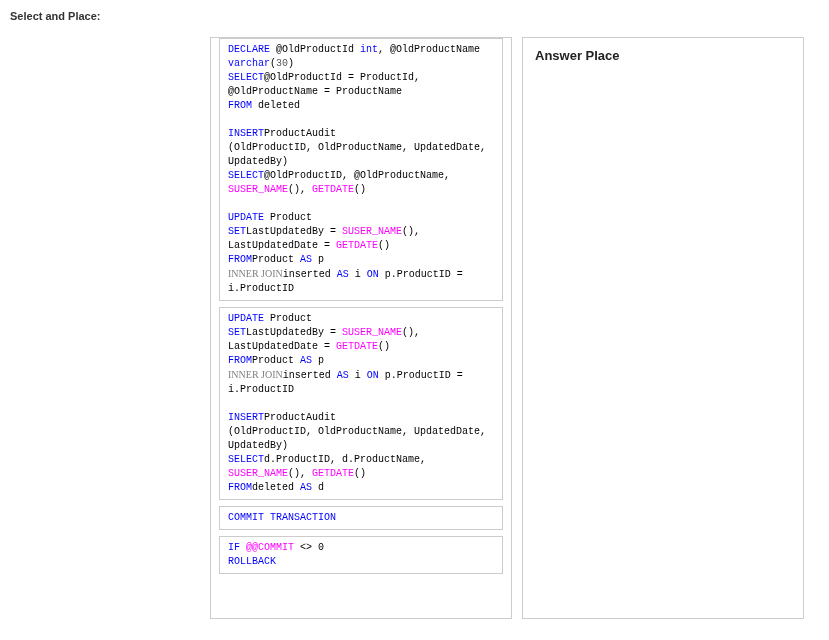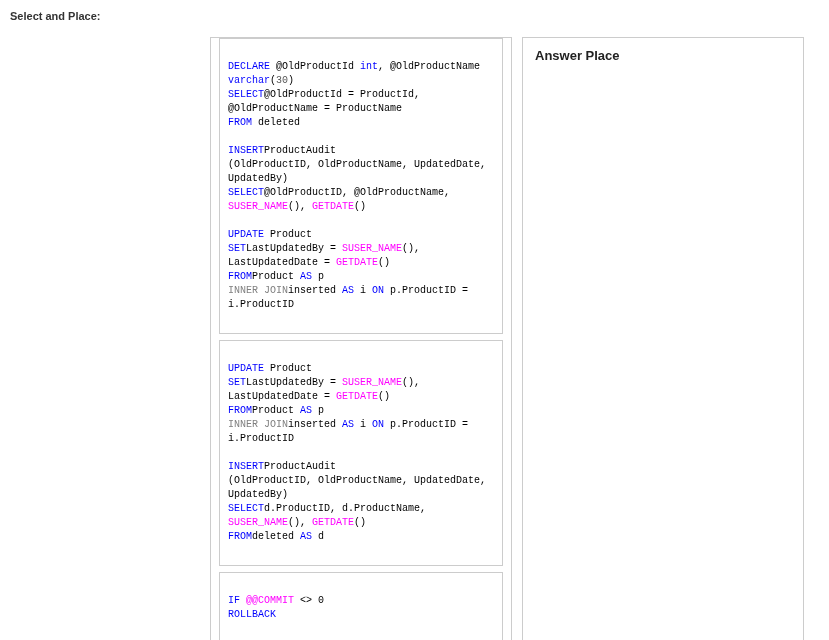--- a/index.html
+++ b/index.html
@@ -34,34 +34,34 @@
     }
     .panel-header {
       font-weight: bold;
       font-size: 13px;
       padding: 10px 12px;
       color: #222;
     }
     .code-block {
       border: 1px solid #ccc;
       margin: 0 8px 6px 8px;
-      padding: 21px 8px;
+      padding: 4px 8px;
       font-family: 'Courier New', monospace;
       font-size: 10px;
       line-height: 1.4;
       background-color: #fff;
       cursor: move;
       white-space: pre-wrap;
       word-wrap: break-word;
     }
     .code-block:last-child {
       margin-bottom: 8px;
     }
     .kw-blue { color: #0000ff; }
-    .kw-gray { color: #808080; }
+    .kw-gray { color: #808080; font-family: Liberation Serif, serif; }
     .kw-magenta { color: #ff00ff; }
     .kw-num { color: #555; }
   </style>
 </head>
 <body>
 
 <div class="select-place">Select and Place:</div>
 
 <div class="panels-container">
 
@@ -87,20 +87,21 @@
 LastUpdatedDate = <span class="kw-magenta">GETDATE</span>()
 <span class="kw-blue">FROM</span>Product <span class="kw-blue">AS</span> p
 <span class="kw-gray">INNER JOIN</span>inserted <span class="kw-blue">AS</span> i <span class="kw-blue">ON</span> p.ProductID = i.ProductID
 
 <span class="kw-blue">INSERT</span>ProductAudit
 (OldProductID, OldProductName, UpdatedDate, UpdatedBy)
 <span class="kw-blue">SELECT</span>d.ProductID, d.ProductName, <span class="kw-magenta">SUSER_NAME</span>(), <span class="kw-magenta">GETDATE</span>()
 <span class="kw-blue">FROM</span>deleted <span class="kw-blue">AS</span> d</div>
 
 
+    <div class="code-block"><span class="kw-blue">COMMIT TRANSACTION</span></div>
 
     <div class="code-block"><span class="kw-blue">IF </span><span class="kw-magenta">@@COMMIT</span><span> &lt;&gt; 0</span>
 <span class="kw-blue">ROLLBACK</span></div>
 
   </div>
 
   <div class="panel answer-panel">
     <div class="panel-header">Answer Place</div>
   </div>
 

